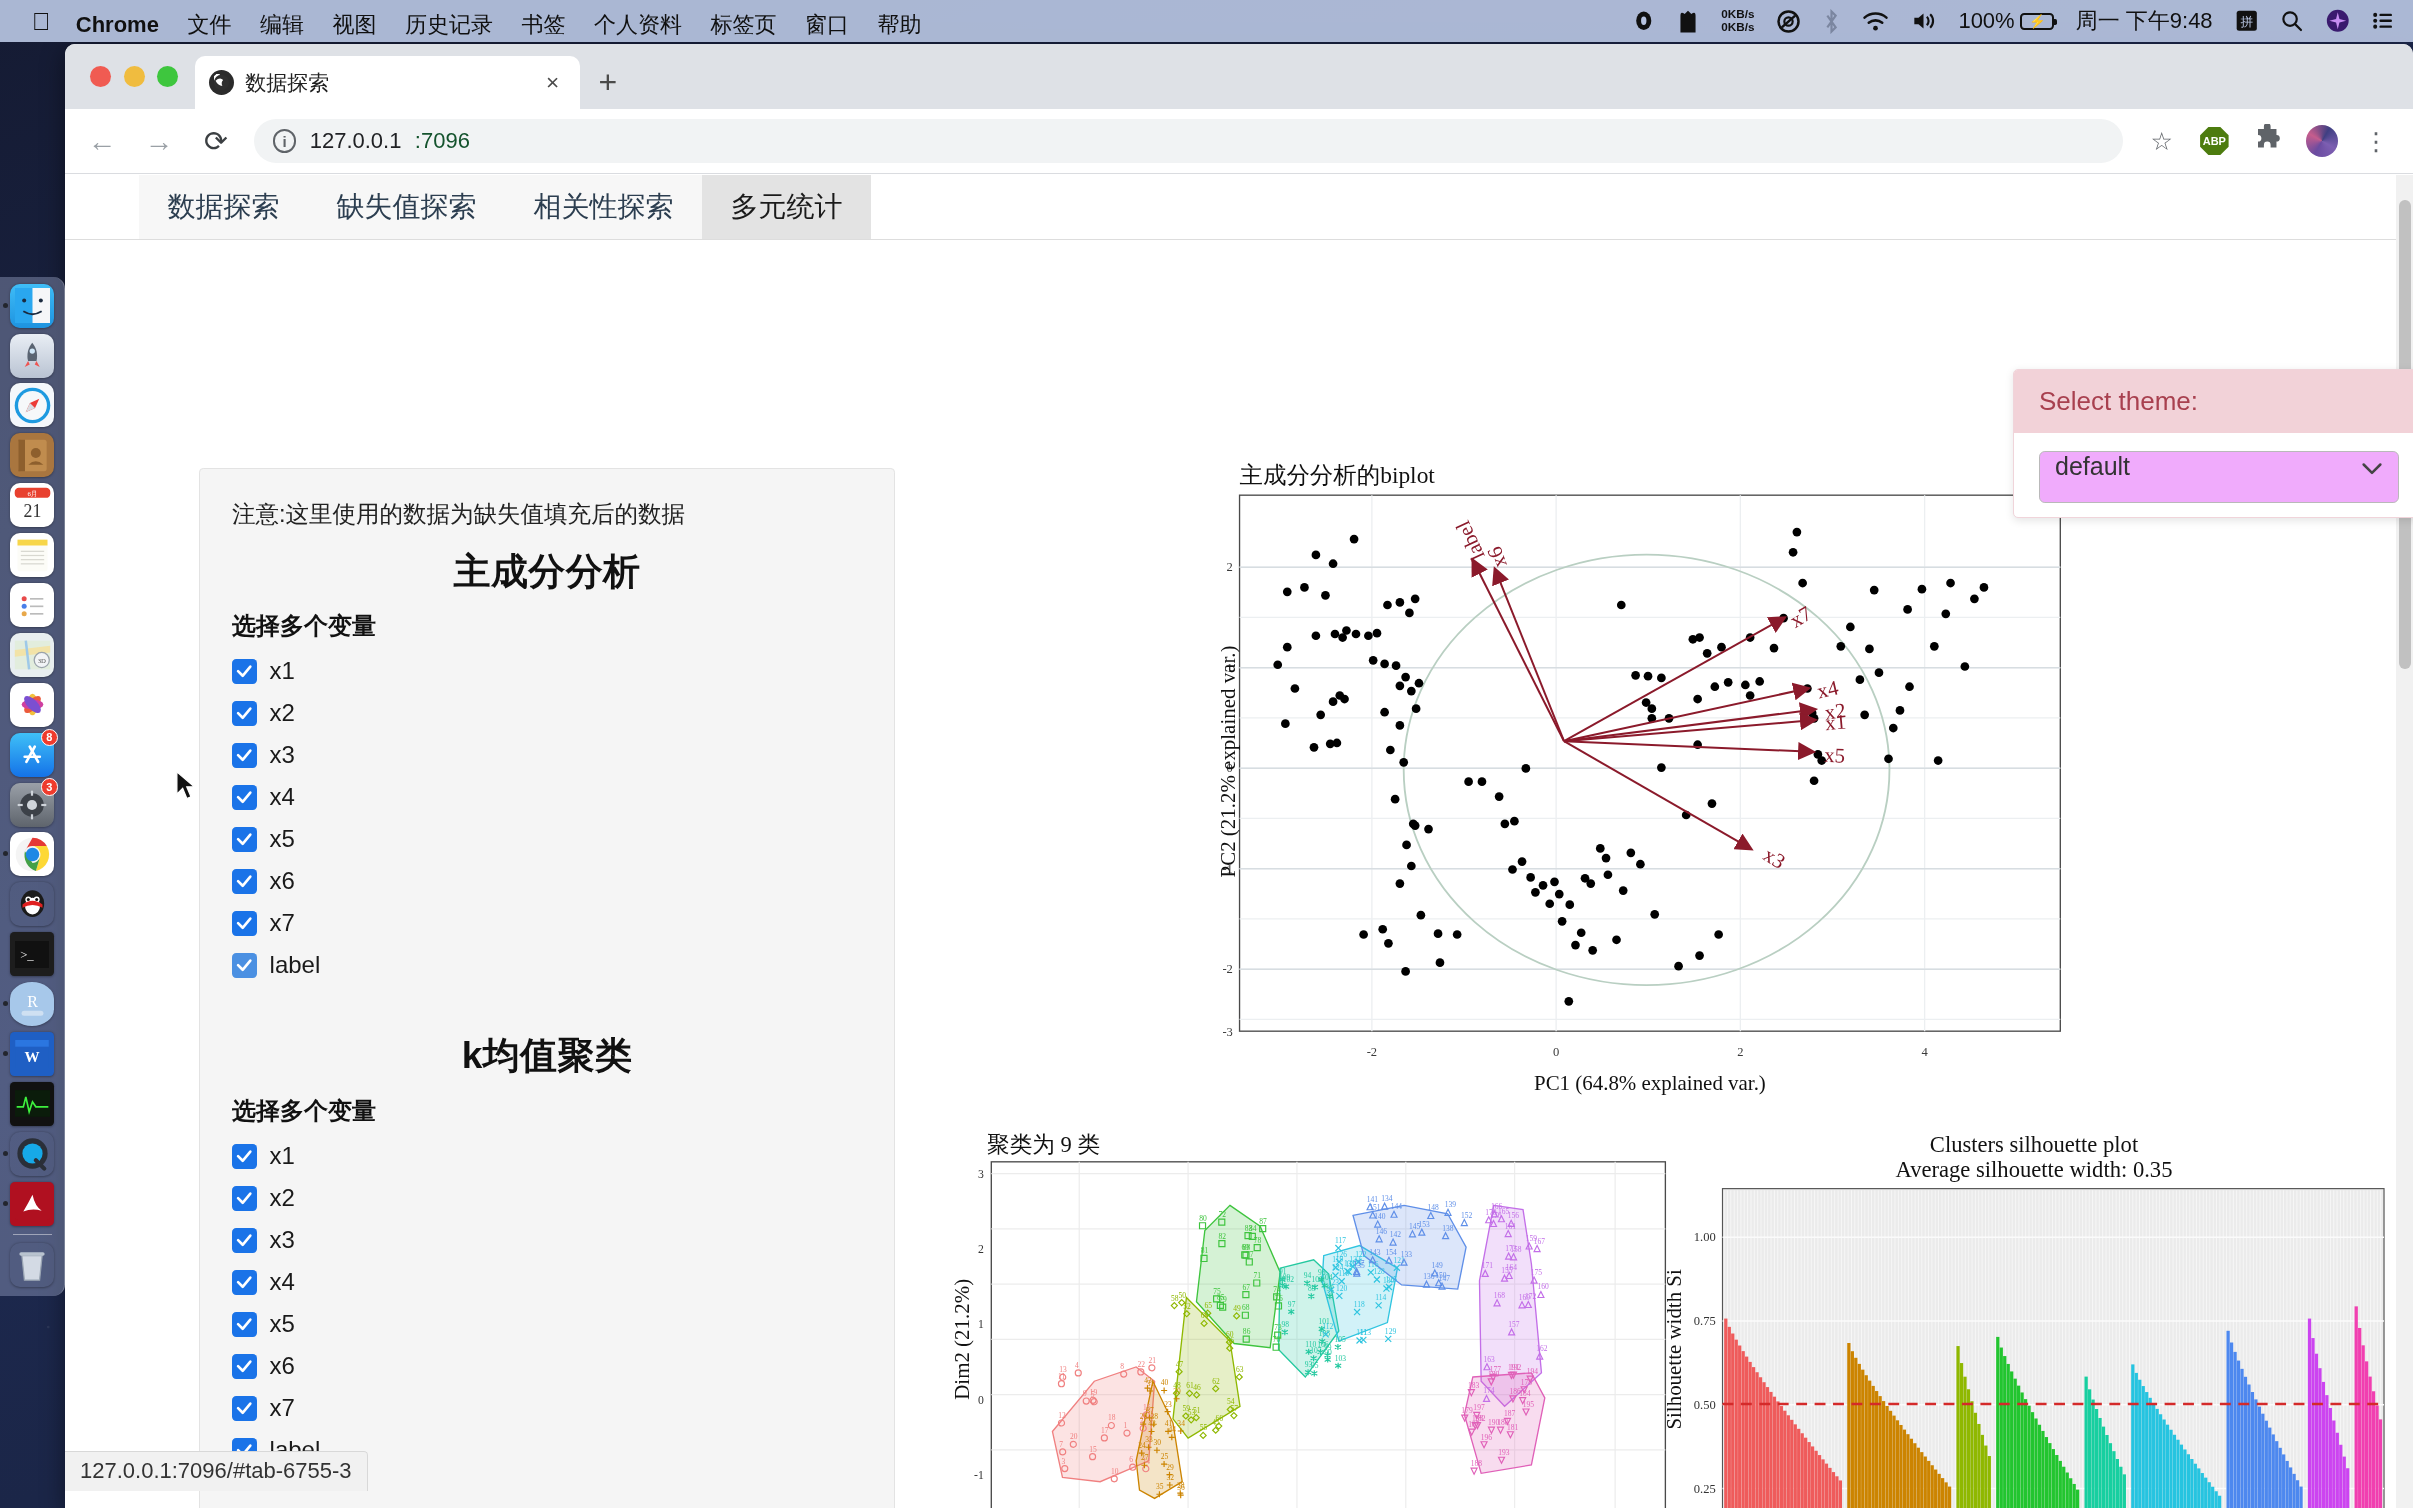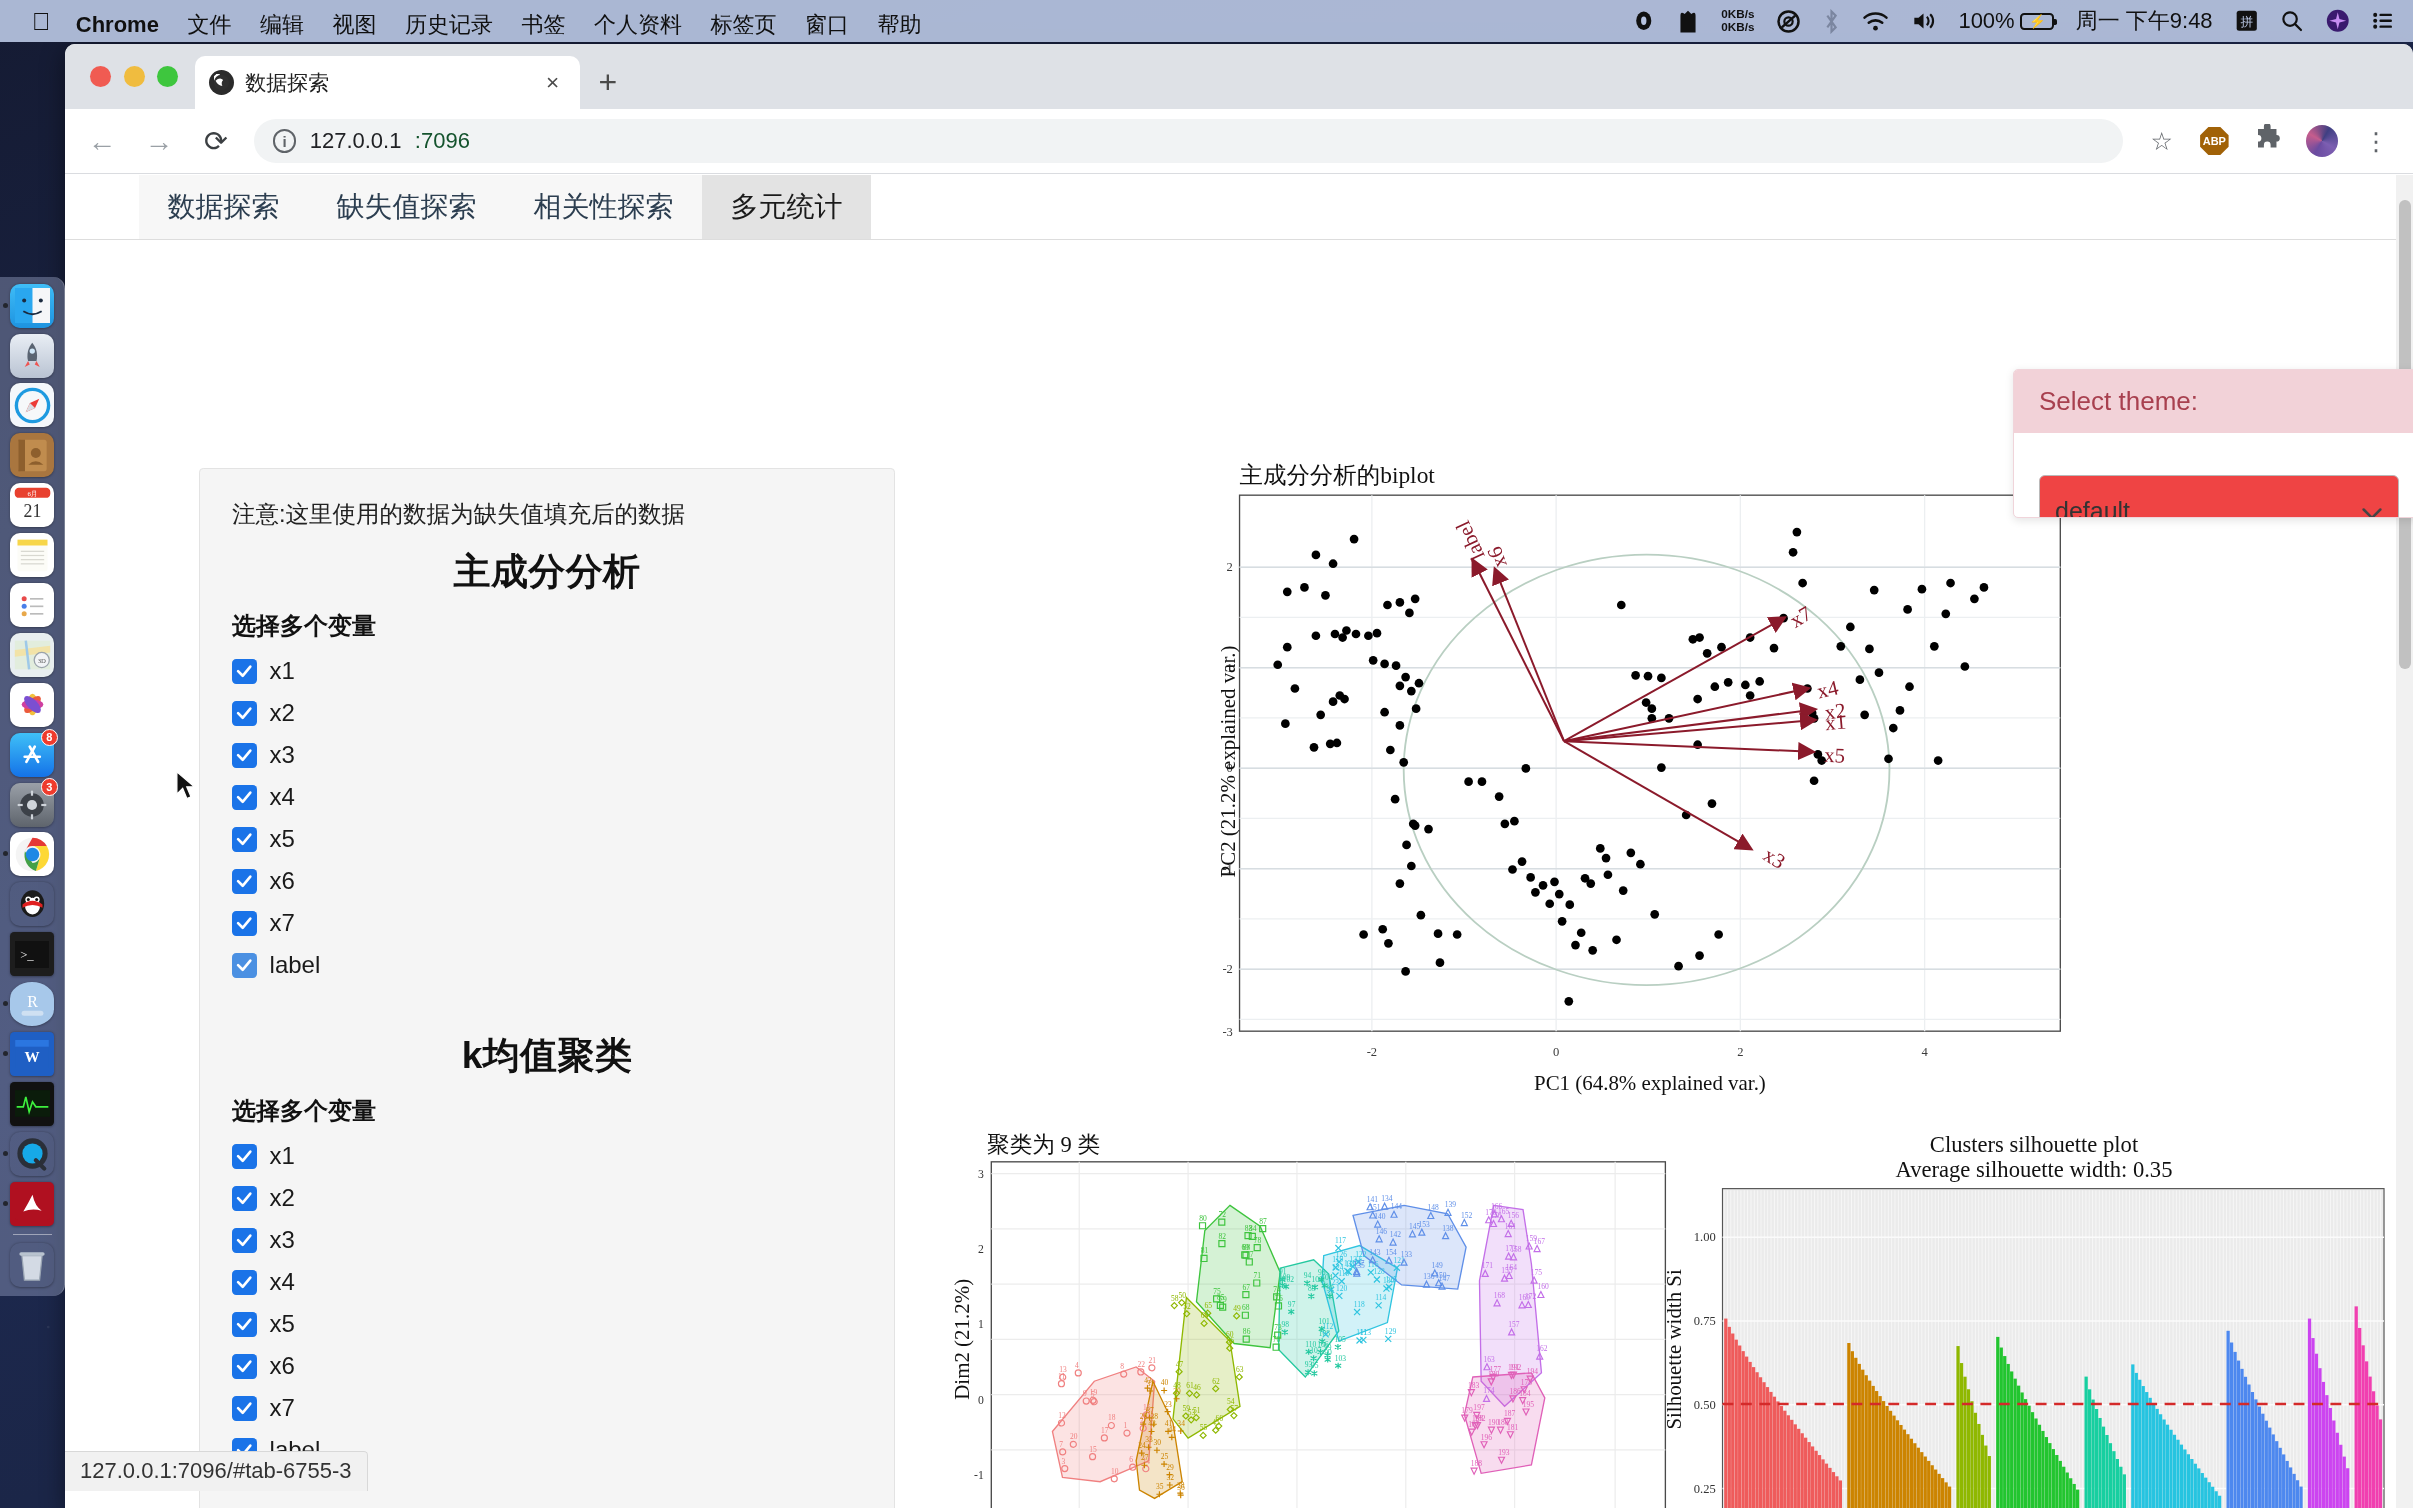--- a/index.html
+++ b/index.html
@@ -79,21 +79,21 @@
   .navbtn.dark{ color:#3c4043; }
   #omnibox{
     flex:1; height:44px; background:#f1f3f4; border-radius:22px;
     display:flex; align-items:center; padding:0 18.4px; gap:13.4px; font-size:22px; color:#202124;
   }
   .infoic{ width:23.5px;height:23.5px;border-radius:50%;border:2.1px solid #5f6368;
     display:flex;align-items:center;justify-content:center;font-size:15px;color:#5f6368;font-weight:bold; }
   .urlhost{ color:#202124; }
   .urlport{ color:#14532d; }
   .tbicon{ font-size:25px; color:#5f6368; width:37px; text-align:center; }
-  .abp{ width:28.5px;height:28.5px;background:#a16207;color:#fff;font-size:11px;font-weight:bold;
+  .abp{ width:28.5px;height:28.5px;background:#4d7c0f;color:#fff;font-size:11px;font-weight:bold;
     display:flex;align-items:center;justify-content:center;
     clip-path:polygon(30% 0,70% 0,100% 30%,100% 70%,70% 100%,30% 100%,0 70%,0 30%); }
   .avatar{ width:32px;height:32px;border-radius:50%;
     background:conic-gradient(from 210deg,#6a4ba0,#c65d8d,#3f3f82,#7d5fb2,#6a4ba0); }
   
   #page{ position:absolute; left:0; top:131px; width:2348px; height:1334px; background:#fff; overflow:hidden; }
   #apptabs{ display:flex; align-items:stretch; height:65px; border-bottom:0.8px solid #dddddd; background:#fff; padding-left:74px;}
   .atab{ padding:0 28.5px; display:flex;align-items:center; font-size:28px; color:#2c3e50; background:#f7f7f7;}
   .atab.active{ background:#e3e3e3; color:#1a1a1a; }
   
@@ -117,22 +117,22 @@
   
   #themepanel{
     position:absolute; left:1948px; top:194px; width:411px; height:149px;
     background:#fff; border:0.8px solid #f0d4da; border-radius:5px;
     box-shadow:0 2.5px 8.4px rgba(0,0,0,.10); z-index:50; overflow:hidden;
   }
   #themehead{ background:#f2d2d8; color:#a8404f; font-size:26px; padding:16px 25px; }
   #themebody{ padding:18.4px 25px; }
   #themesel{
     width:360px; height:52px; border:0.8px solid #b9b9b9; border-radius:5.9px;
-    background:#ef4444; display:flex; align-items:flex-end; justify-content:space-between;
-    padding:0 15px; font-size:25px; color:#333;margin-top:24px;
+    background:#f0abfc; display:flex; align-items:flex-start; justify-content:space-between;
+    padding:0 15px; font-size:25px; color:#333;
   }
   
   #vsb{ position:absolute; right:0; top:131px; width:17px; height:1334px; background:#f1f1f1; z-index:45; }
   #vsbthumb{ position:absolute; right:2.5px; top:25px; width:11.7px; height:469px; background:#c1c1c1; border-radius:5.9px; }
   
   #statusbar{
     position:absolute; left:0; bottom:18px; background:#f1f1f1; border:0.8px solid #d8d8d8;
     border-left:none; border-bottom:none; border-radius:0 4.2px 0 0;
     padding:6.7px 15px; font-size:22px; color:#333; z-index:70;
   }

